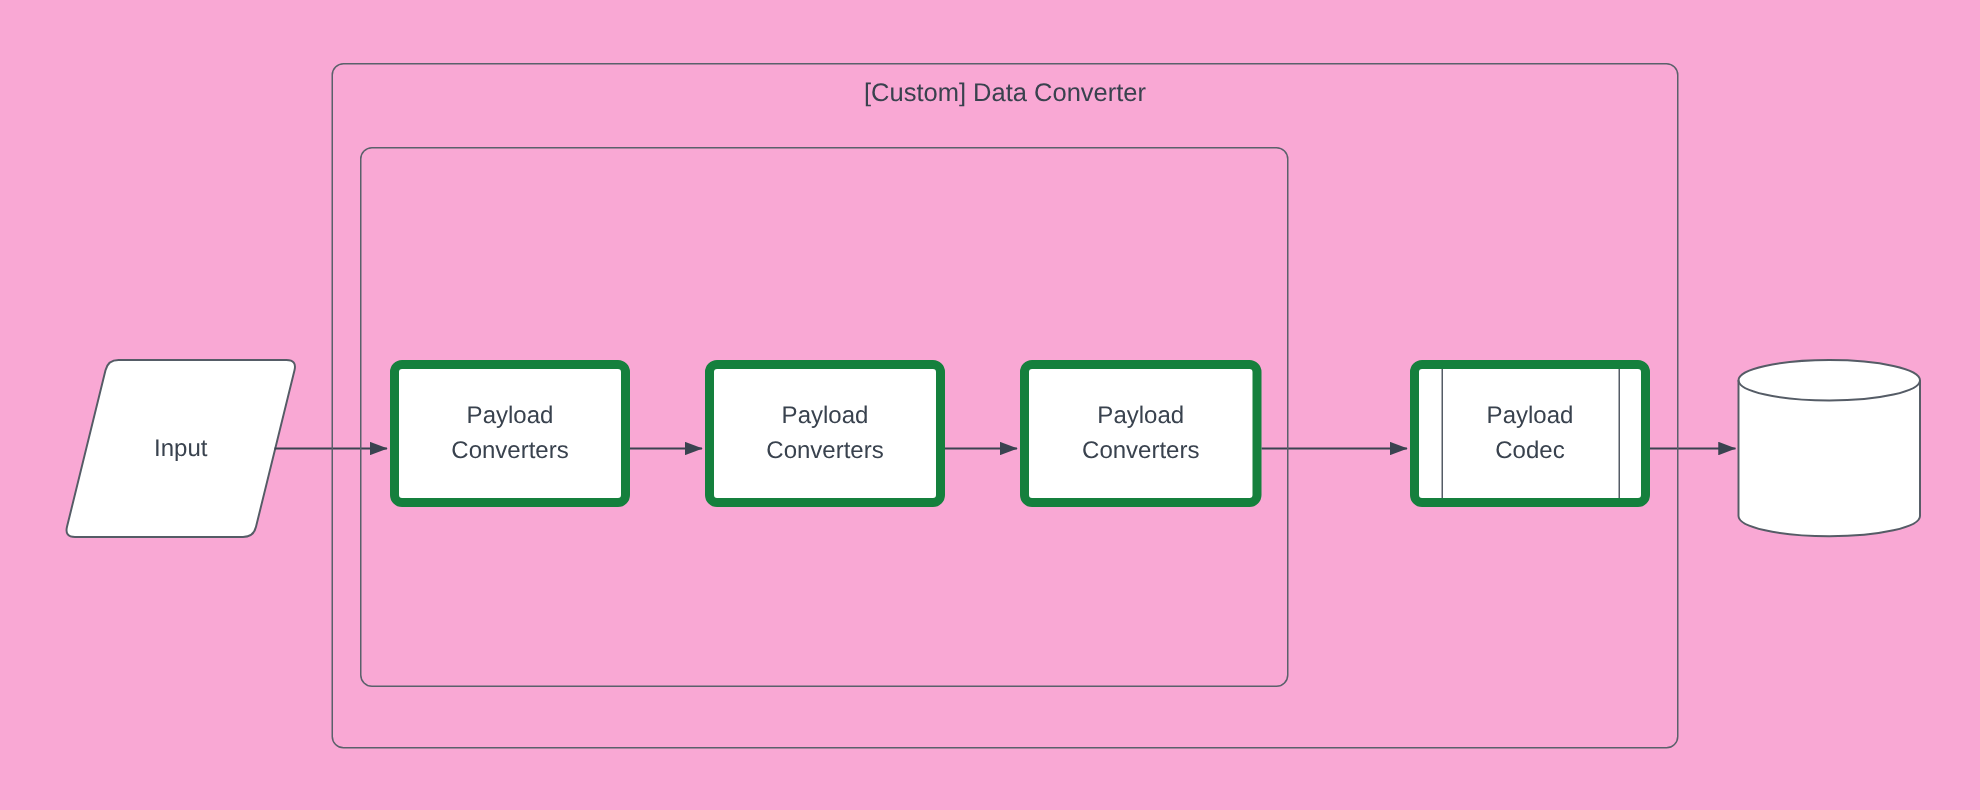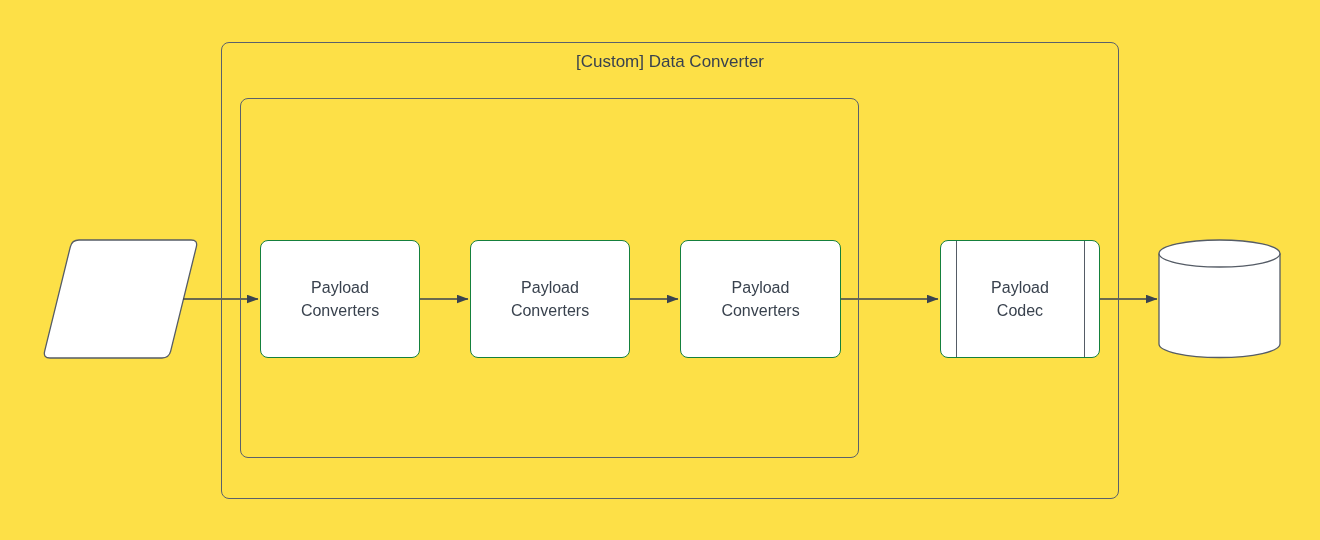--- a/index.html
+++ b/index.html
@@ -5,21 +5,21 @@
   * { margin: 0; padding: 0; box-sizing: border-box; }
   html, body { background: #ffffff; }
   body {
     font-family: "Liberation Sans", "DejaVu Sans", sans-serif;
     color: #39424E;
   }
   .canvas {
     position: relative;
     width: 1320px;
     height: 540px;
-    background: #fde047;
+    background: #f9a8d4;
     overflow: hidden;
   }
   .layer {
     position: absolute;
     left: 0; top: 0;
     width: 1320px; height: 540px;
     pointer-events: none;
   }
   .group {
     position: absolute;
@@ -43,26 +43,26 @@
     position: absolute;
     display: flex;
     align-items: center;
     justify-content: center;
     text-align: center;
     font-size: 16px;
     line-height: 23px;
     color: #39424E;
   }
   .box {
-    border: 1px solid #15803d;
+    border: 6px solid #15803d;
     border-radius: 8px;
     background: #ffffff;
     top: 240px;
     width: 160px;
-    height: 118px;
+    height: 98px;
   }
   .node-label { white-space: pre-line; }
   .pc1 { left: 260px; }
   .pc2 { left: 470px; }
   .pc3 { left: 680px; width: 161px; }
   .codec { left: 940px; }
   .codec-bars {
     position: absolute;
     left: 15px; right: 14px; top: 0; bottom: 0;
     border-left: 1px solid #555C66;
@@ -96,20 +96,23 @@
     <line x1="630" y1="299" x2="678" y2="299" stroke="#3A4350" stroke-width="1.3" marker-end="url(#arrowhead)"></line>
     <line x1="841" y1="299" x2="938" y2="299" stroke="#3A4350" stroke-width="1.3" marker-end="url(#arrowhead)"></line>
     <line x1="1100" y1="299" x2="1157" y2="299" stroke="#3A4350" stroke-width="1.3" marker-end="url(#arrowhead)"></line>
   </svg>
 
   <div class="group group-outer"></div>
   <div class="group-title title-outer">[Custom] Data Converter</div>
 
   <div class="group group-inner"></div>
 
+  <div class="node input-label">
+    <span class="node-label">Input</span>
+  </div>
 
   <div class="node box pc1">
     <span class="node-label">Payload
 Converters</span>
   </div>
   <div class="node box pc2">
     <span class="node-label">Payload
 Converters</span>
   </div>
   <div class="node box pc3">

